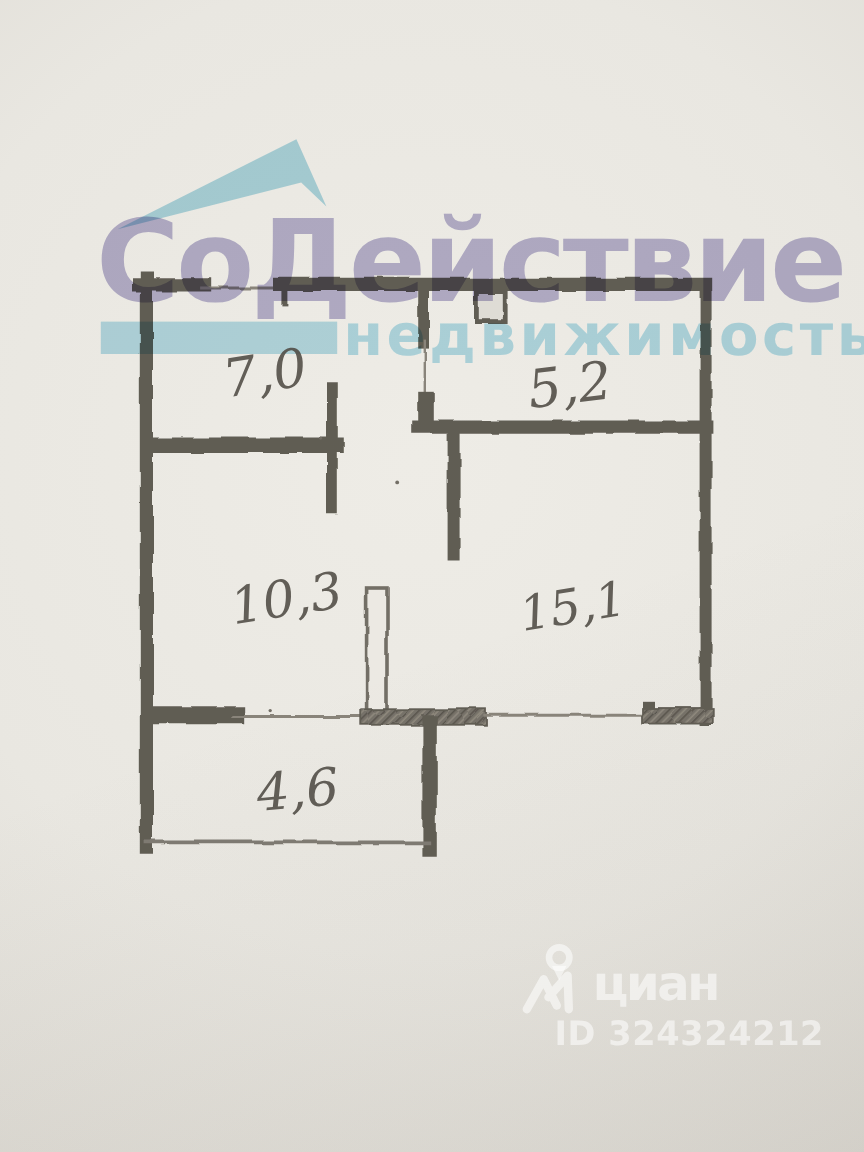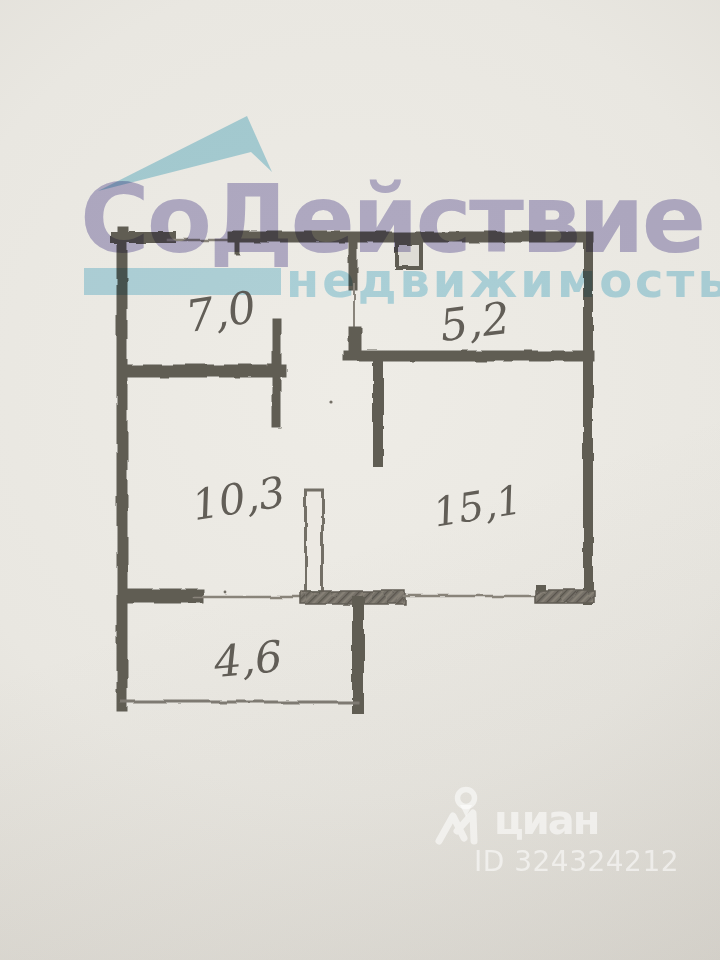--- a/index.html
+++ b/index.html
@@ -46,22 +46,22 @@
   #lab-151{left:433px;top:486px;font-size:40px;transform:rotate(-9deg);}
   #lab-46 {left:214px;top:638px;font-size:43px;transform:rotate(-5deg);}
 
   
   .cian-name{
     position:absolute;left:494px;top:800px;
     font-size:40px;font-weight:bold;line-height:1;letter-spacing:-2px;
     color:rgba(255,255,255,0.55);
   }
   .cian-id{
-    position:absolute;left:474px;top:848px;
-    font-size:28px;font-weight:normal;line-height:1;letter-spacing:0.5px;
+    position:absolute;left:462px;top:848px;
+    font-size:28px;font-weight:bold;line-height:1;letter-spacing:0.5px;
     color:rgba(255,255,255,0.55);white-space:nowrap;
   }
 </style>
 </head>
 <body>
 
 <div class="page">
 
   <svg class="layer" viewBox="0 0 720 960">
     <defs>

